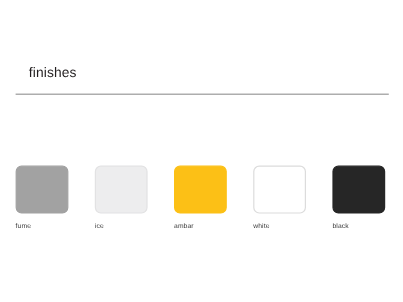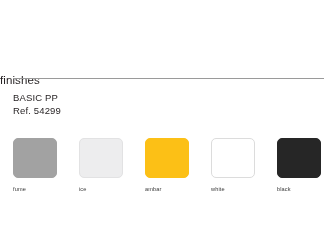--- a/index.html
+++ b/index.html
@@ -20,24 +20,23 @@
     position: absolute;
     left: 0;
     top: 0;
     width: 336px;
     height: 252px;
     background: #ffffff;
   }
   
   .section-head {
     position: absolute;
-    left: 0;
+    left: 24px;
     top: 54px;
     width: 310px;
-    margin-top: 19px;
   }
   .section-title {
     font-size: 11.5px;
     font-weight: 400;
     color: #231f20;
     letter-spacing: 0.1px;
     line-height: 14px;
     margin: 0;
     white-space: nowrap;
   }
@@ -101,24 +100,20 @@
 </head>
 <body>
 
 <div class="page">
 
   <div class="section-head">
     <h1 class="section-title">finishes</h1>
   </div>
   <div class="rule"></div>
 
-  <div class="product">
-    <div class="product-name">BASIC PP</div>
-    <div class="product-ref">Ref. 54299</div>
-  </div>
 
   <div class="swatch-row">
       <div class="swatch-cell">
         <div class="swatch-chip" style="background: rgb(162, 162, 162); border: 1px solid rgb(162, 162, 162);"></div>
         <div class="swatch-label">fume</div>
       </div>
       <div class="swatch-cell">
         <div class="swatch-chip" style="background: rgb(237, 237, 238); border: 1px solid rgb(226, 226, 227);"></div>
         <div class="swatch-label">ice</div>
       </div>

